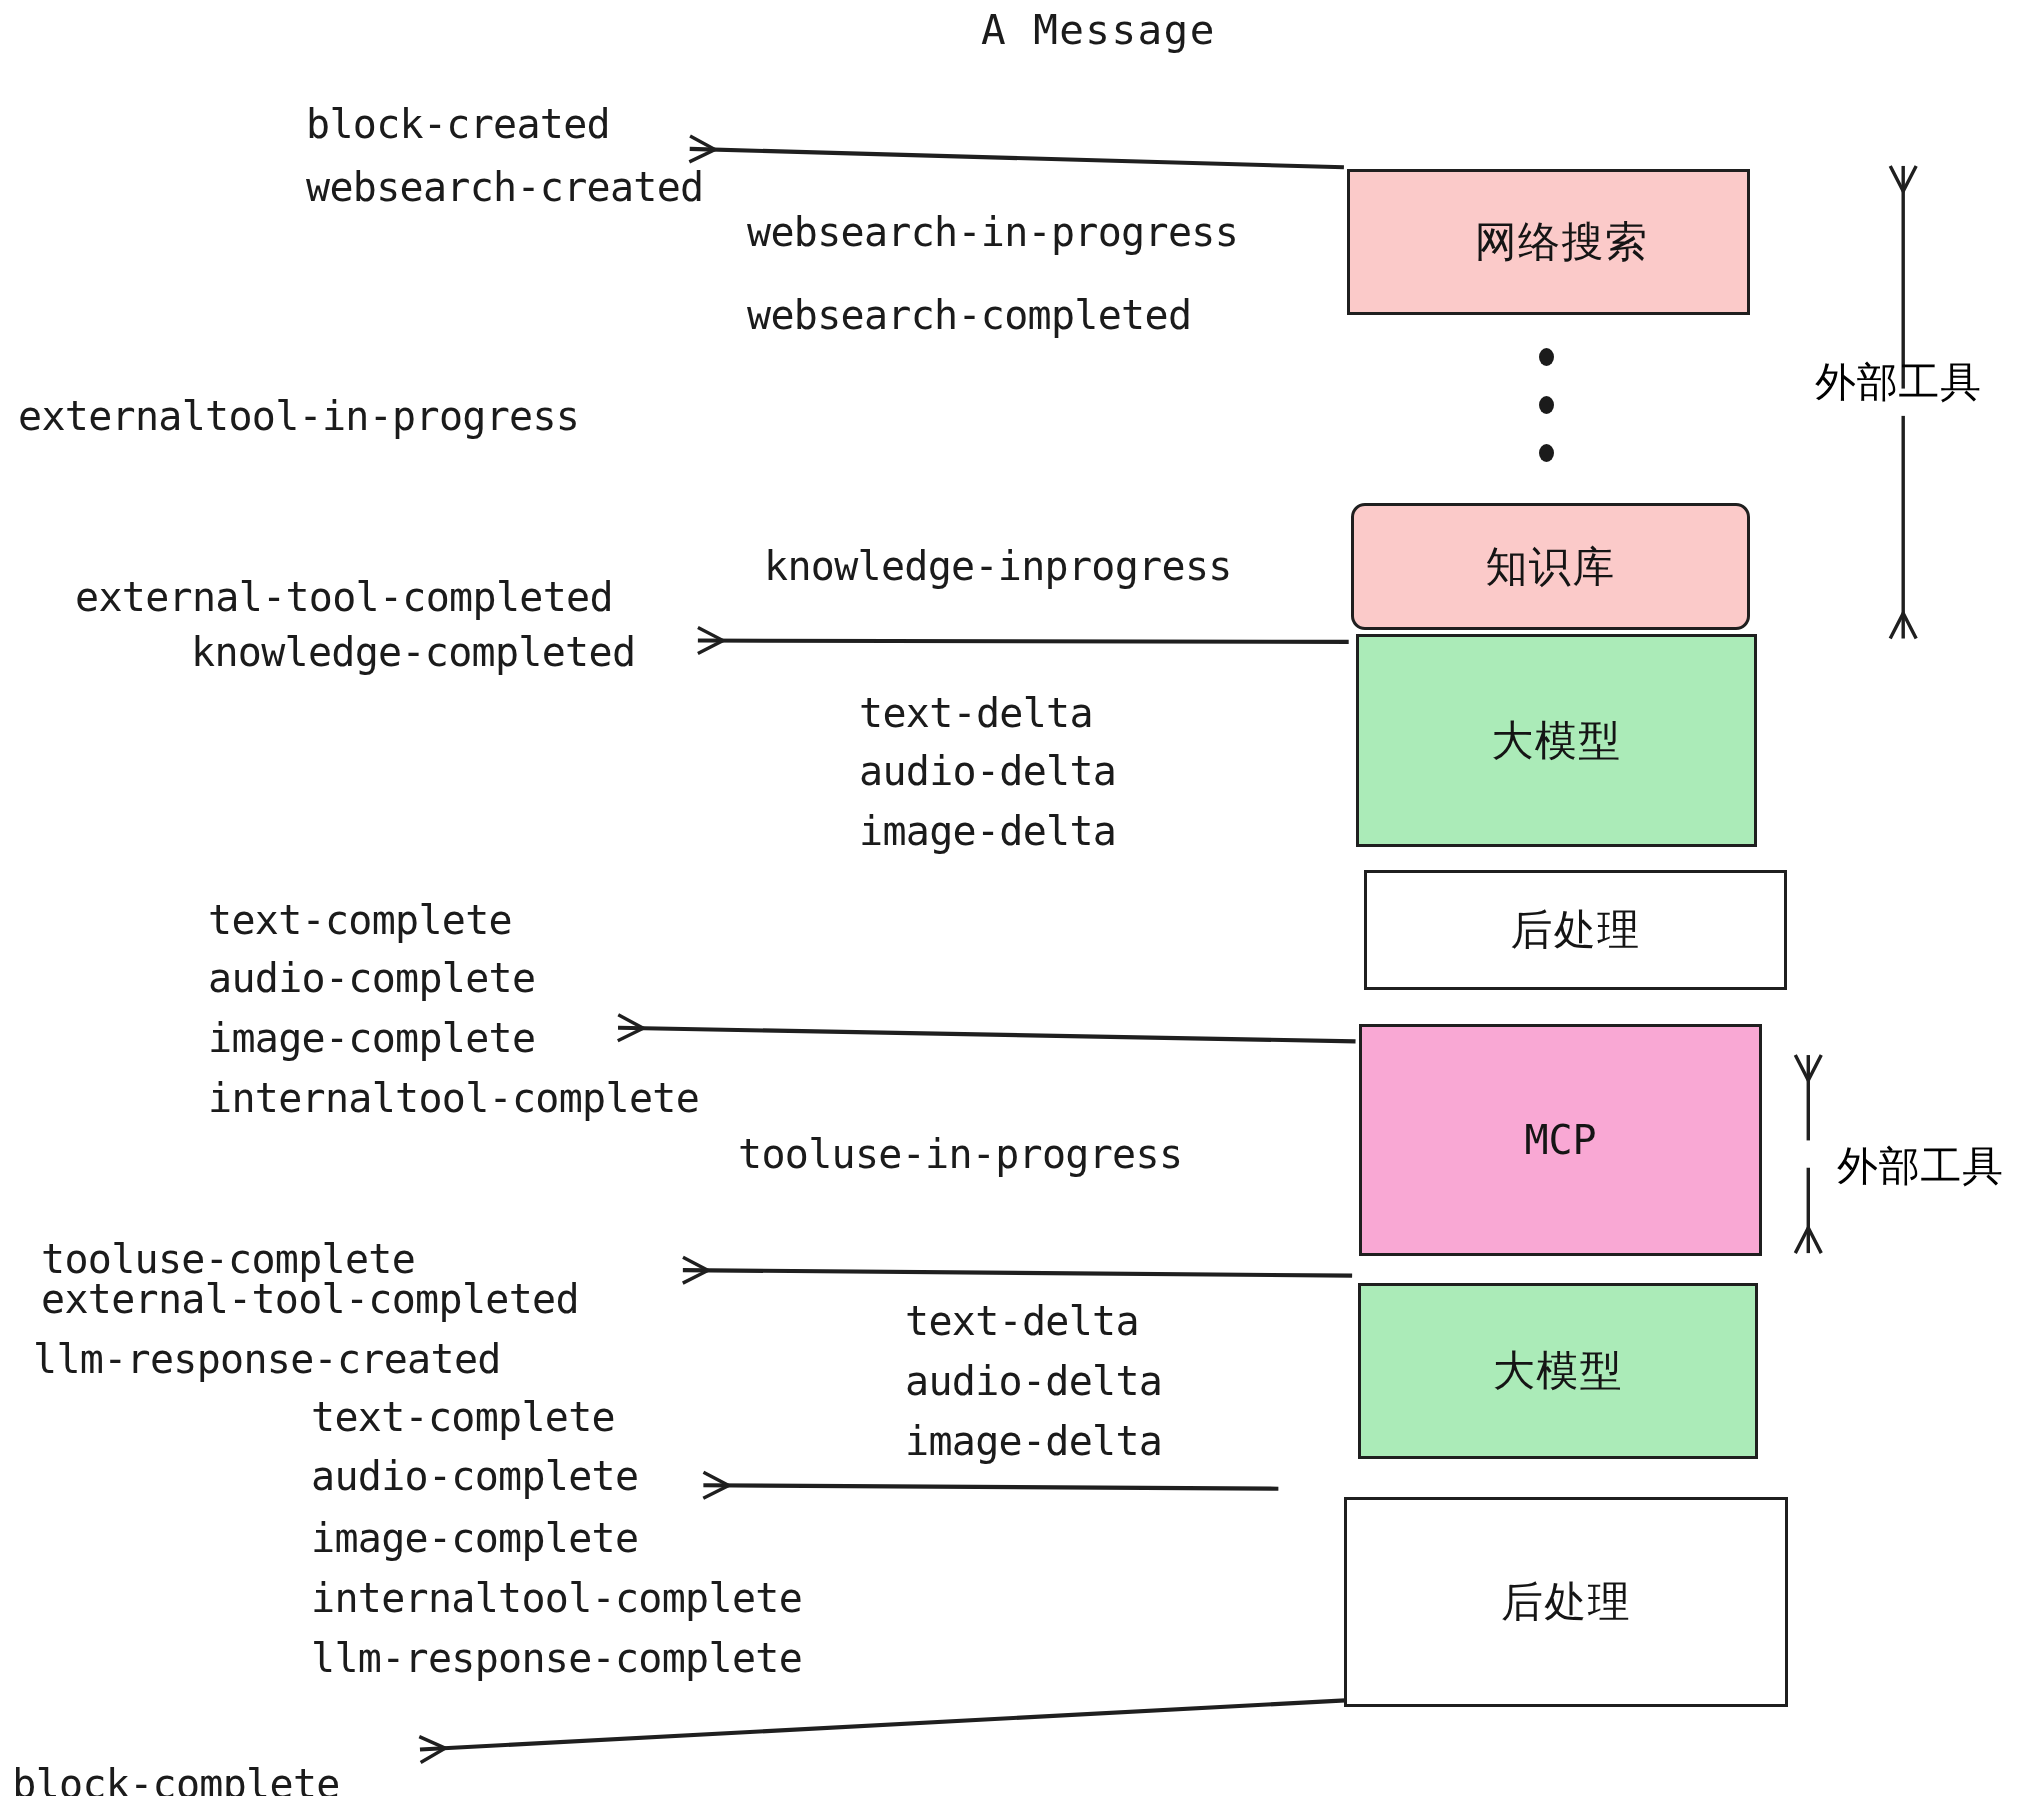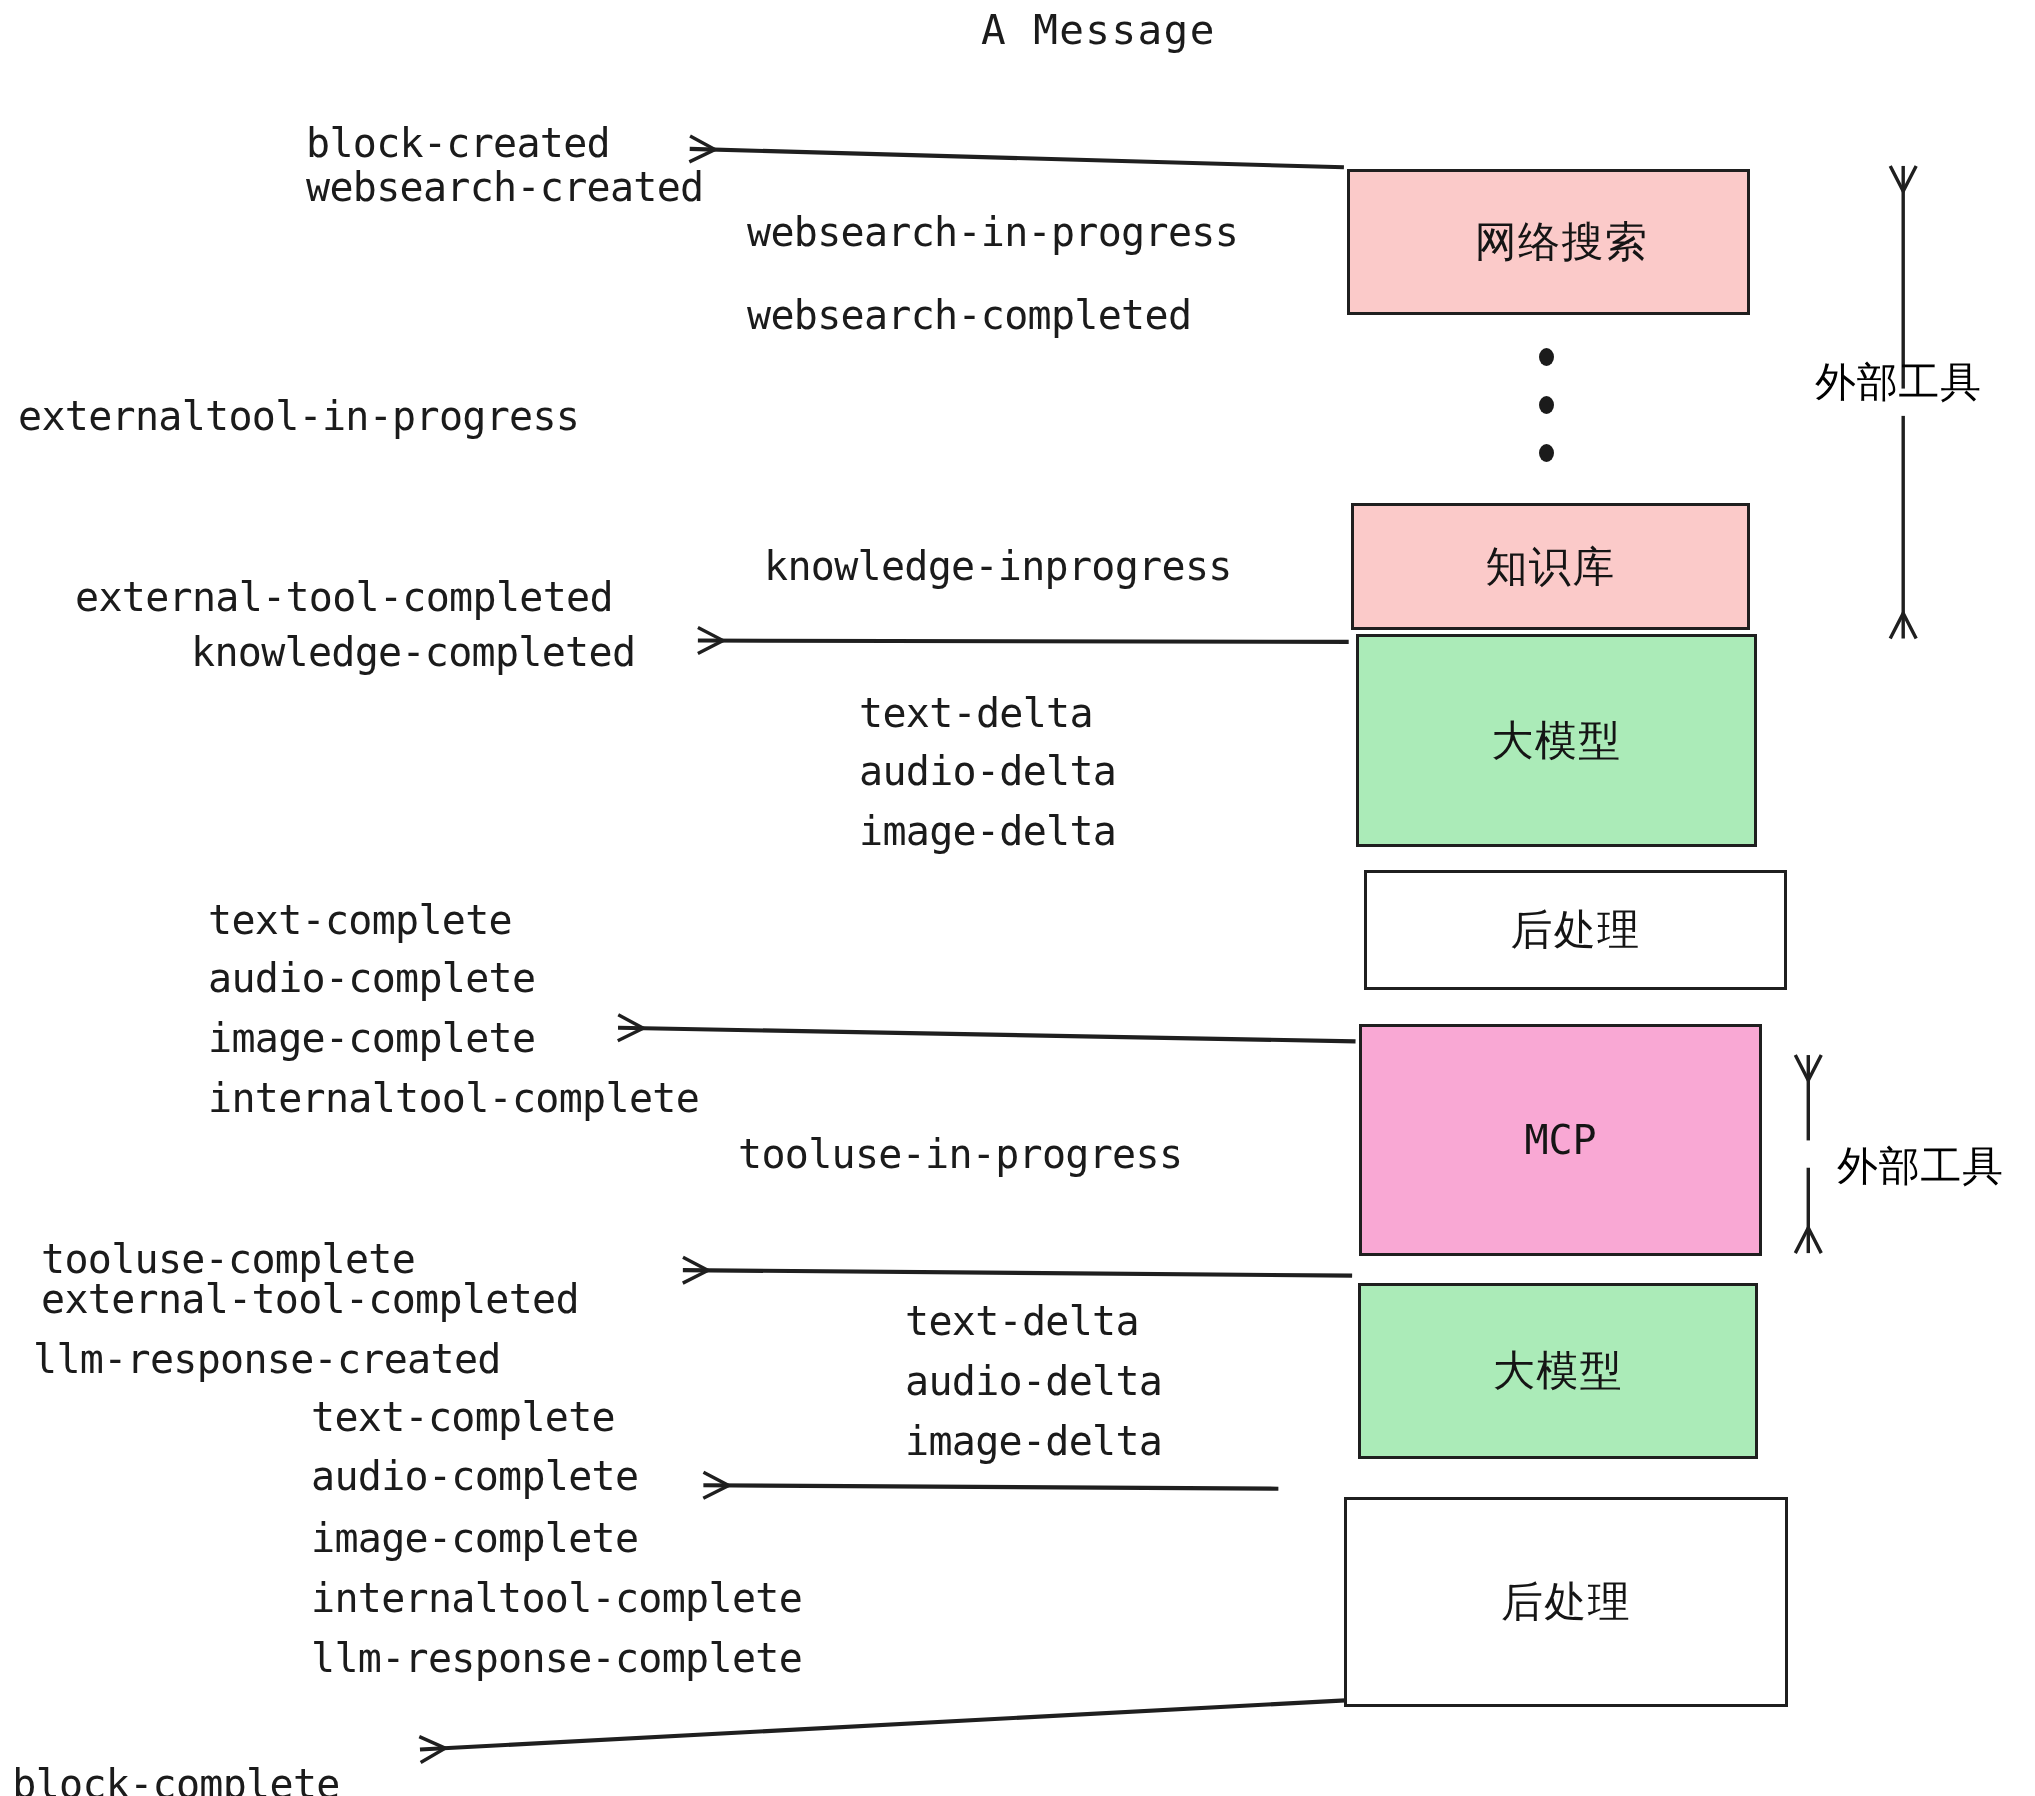--- a/index.html
+++ b/index.html
@@ -106,36 +106,36 @@
     <g id="bracket-arrows" stroke="#1f1f1f" stroke-width="6" fill="none">
         <line x1="2787" y1="569" x2="2787" y2="243" marker-end="url(#ahb)" stroke-width="5"></line>
         <line x1="2787" y1="609" x2="2787" y2="935" marker-end="url(#ahb)" stroke-width="5"></line>
         <line x1="2648" y1="1670" x2="2648" y2="1545" marker-end="url(#ahb)" stroke-width="5"></line>
         <line x1="2648" y1="1710" x2="2648" y2="1835" marker-end="url(#ahb)" stroke-width="5"></line>
       </g>
   </svg>
 
   <div id="box-layer">
       <div class="box" style="left: 1347px; top: 169px; width: 403px; height: 146px; background: rgb(251, 202, 201); padding-left: 26px;">网络搜索</div>
-      <div class="box" style="left: 1351px; top: 503px; width: 399px; height: 127px; background: rgb(251, 202, 201);">知识库</div>
+      <div class="box" style="left: 1351px; top: 503px; width: 399px; height: 127px; background: rgb(251, 202, 201); border-radius: 14px;">知识库</div>
       <div class="box" style="left: 1356px; top: 634px; width: 401px; height: 213px; background: rgb(171, 235, 184);">大模型</div>
       <div class="box" style="left: 1364px; top: 870px; width: 423px; height: 120px; background: rgb(255, 255, 255);">后处理</div>
       <div class="box mcp" style="left: 1359px; top: 1024px; width: 403px; height: 232px; background: #f9a8d4;">MCP</div>
       <div class="box" style="left: 1358px; top: 1283px; width: 400px; height: 176px; background: rgb(171, 235, 184);">大模型</div>
       <div class="box" style="left: 1344px; top: 1497px; width: 444px; height: 210px; background: rgb(255, 255, 255);">后处理</div>
     </div>
 
   <div id="dot-layer">
       <div class="dot" style="left: 1539px; top: 348px;"></div>
       <div class="dot" style="left: 1539px; top: 396px;"></div>
       <div class="dot" style="left: 1539px; top: 444px;"></div>
     </div>
 
   <div id="event-layer">
-      <div class="evt" style="left: 306px; top: 104px; margin-top: 19px;">block-created</div>
+      <div class="evt" style="left: 306px; top: 104px;">block-created</div>
       <div class="evt" style="left: 306px; top: 167px;">websearch-created</div>
       <div class="evt" style="left: 747px; top: 212px;">websearch-in-progress</div>
       <div class="evt" style="left: 747px; top: 295px;">websearch-completed</div>
       <div class="evt" style="left: 18px; top: 396px;">externaltool-in-progress</div>
       <div class="evt" style="left: 764px; top: 546px;">knowledge-inprogress</div>
       <div class="evt" style="left: 75px; top: 577px;">external-tool-completed</div>
       <div class="evt" style="left: 191px; top: 632px;">knowledge-completed</div>
       <div class="evt" style="left: 859px; top: 693px;">text-delta</div>
       <div class="evt" style="left: 859px; top: 751px;">audio-delta</div>
       <div class="evt" style="left: 859px; top: 811px;">image-delta</div>

